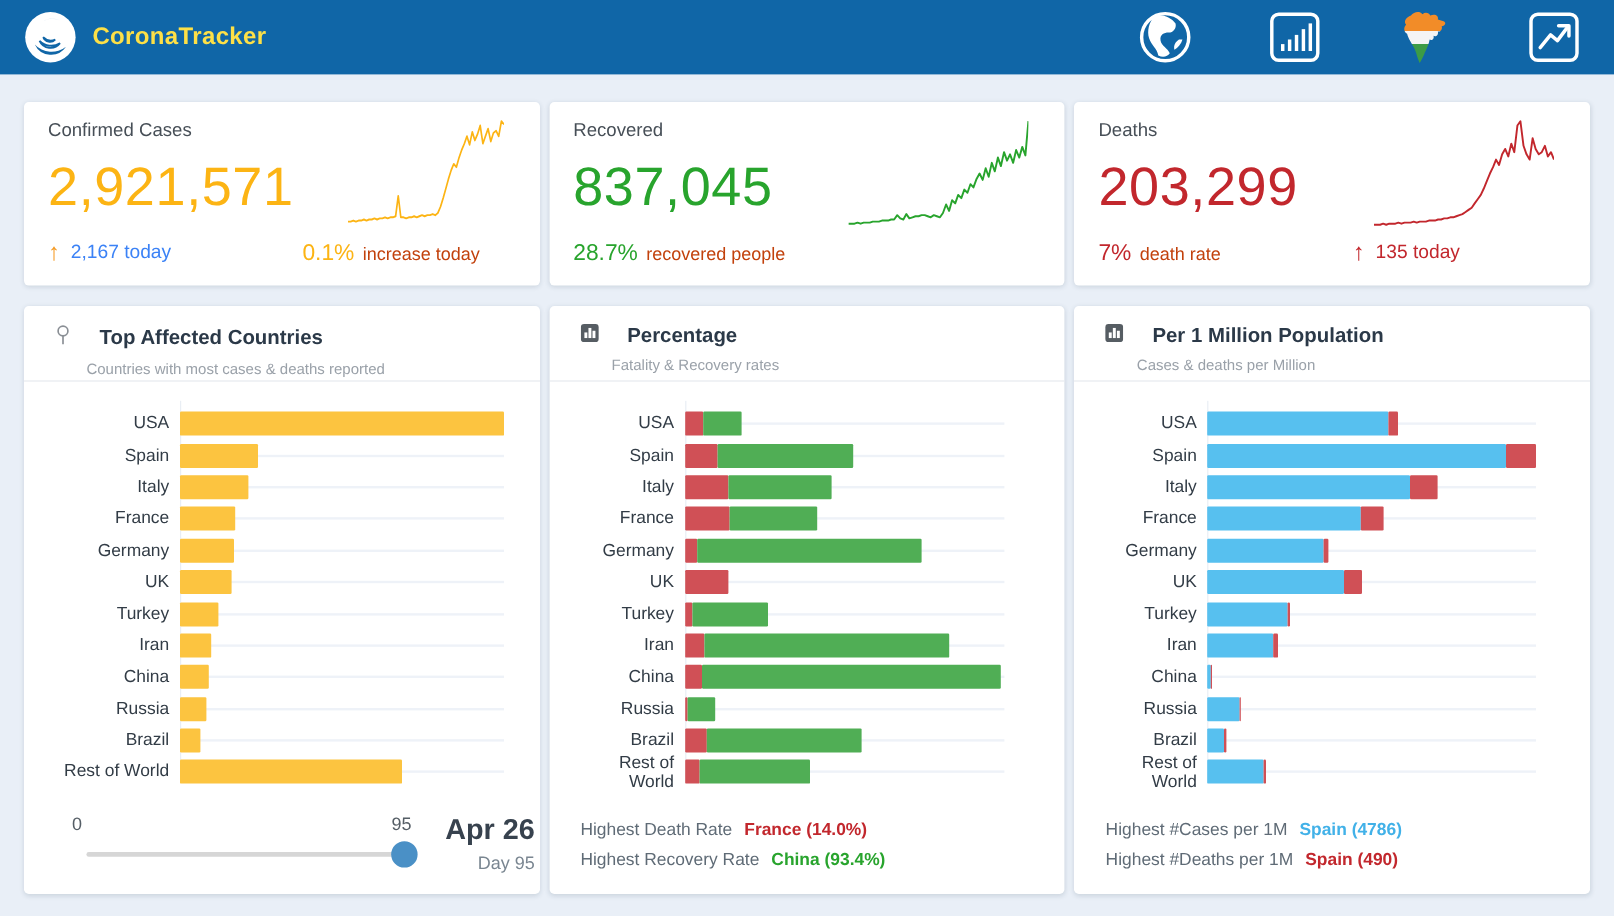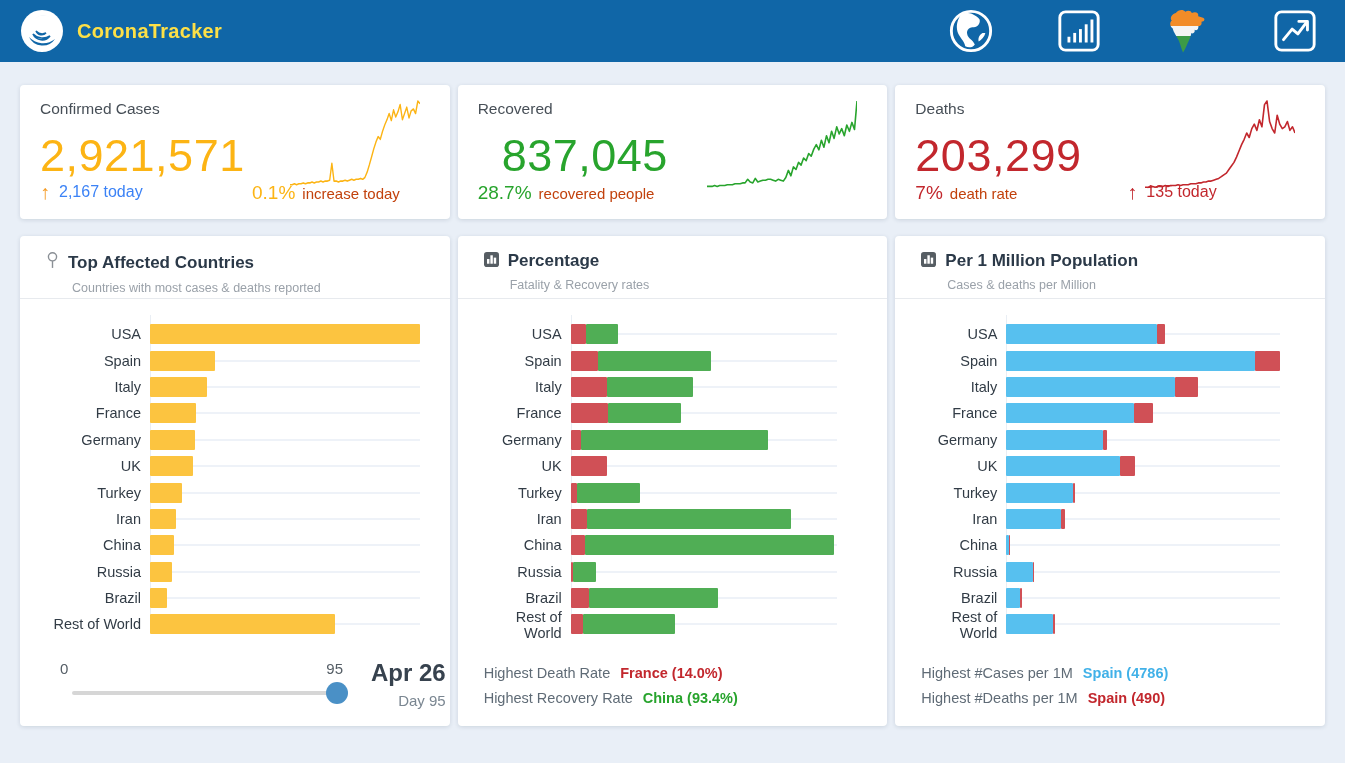--- a/index.html
+++ b/index.html
@@ -16,21 +16,21 @@
     display:flex; align-items:center;
     padding:0 26px 0 20px;
   }
   .logo { width:44px; height:44px; margin-right:13px; cursor:pointer; }
   .brand { color:#fde047; font-size:20px; font-weight:bold; letter-spacing:.3px; }
   .nav-icons { margin-left:auto; display:flex; align-items:center; gap:60px; }
   .nav-btn { background:none; border:none; padding:0; width:48px; height:48px; cursor:pointer; display:flex; align-items:center; justify-content:center; }
   
   .stats-row { display:flex; gap:8px; padding:23px 20px 0 20px; }
   .stat-card {
-    flex:1; height:134px; position:relative;
+    flex:1; height:153px; position:relative;
     background:#fff; border-radius:4px;
     box-shadow:0 1px 4px rgba(21,48,74,.14);
     padding:15px 20px;
   }
   .stat-title { font-size:15.5px; color:#474f57; }
   .stat-value { font-size:45px; font-weight:400; letter-spacing:.5px; margin-top:12px; }
   .spark { position:absolute; top:12px; right:30px; width:150px; height:96px; }
   .stat-card:nth-child(1) .spark { width:130px; }
   .stat-bottom { position:absolute; left:20px; right:20px; bottom:13px; height:24px; font-size:15px; }
   .stat-item { position:absolute; top:0; white-space:nowrap; display:flex; align-items:center; }
@@ -40,21 +40,21 @@
   .stat-plain  { font-size:16px; }
   .stat-label { color:#c2410c; font-size:15px; }
   
   .charts-row { display:flex; gap:8px; padding:17px 20px 18px 20px; }
   .chart-card {
     flex:1; height:490px; position:relative;
     background:#fff; border-radius:4px;
     box-shadow:0 1px 4px rgba(21,48,74,.14);
   }
   .chart-header { padding:15px 20px 0 26px; height:63px; border-bottom:1px solid #e7eaee; }
-  .chart-title-row { display:flex; align-items:center; gap:9px; }
+  .chart-title-row { display:flex; align-items:center; gap:24px; }
   .chart-title { font-size:17px; font-weight:bold; color:#2b3948; }
   .chart-subtitle { font-size:12.5px; color:#9aa1a9; margin:7px 0 0 26px; }
   .chart-body { position:relative; padding-top:22px; padding-left:20px; }
   .axis-line { position:absolute; top:16px; width:1px; height:318px; background:#e9eef4; }
   .bar-row { display:flex; align-items:center; height:26.4px; }
   .bar-label { text-align:right; padding-right:9px; font-size:14.5px; color:#323c46; flex-shrink:0; }
   .bar-track { flex:1; position:relative; height:20px; }
   .bar-track::before { content:""; position:absolute; left:0; right:0; top:9px; height:2px; background:#eef2f8; }
   .bar-seg { position:absolute; top:0; height:20px; border-radius:1px; }
   
@@ -143,21 +143,21 @@
             <span class="stat-plain" style="color: #3b82f6;">2,167 today</span>
           </div>
           <div class="stat-item right">
             <span class="stat-strong" style="color: rgb(252, 180, 20);">0.1%</span>
             <span class="stat-label">increase today</span>
           </div>
         </div>
       </div>
       <div class="stat-card">
         <div class="stat-title">Recovered</div>
-        <div class="stat-value" style="color: rgb(40, 164, 45); margin-left: 24px;">837,045</div>
+        <div class="stat-value" style="color: rgb(40, 164, 45);">837,045</div>
         <div class="spark"><svg viewBox="0 0 150 96" preserveAspectRatio="none" width="100%" height="100%">
             <polyline points="0.0,89.4 2.5,89.4 5.1,89.4 7.6,88.5 10.2,89.4 12.7,88.5 15.3,88.5 17.8,88.5 20.3,87.7 22.9,87.7 25.4,87.7 28.0,86.8 30.5,86.8 33.1,86.8 35.6,85.9 38.1,85.9 40.7,82.3 43.2,85.0 45.8,85.9 48.3,81.4 50.8,85.0 53.4,84.1 55.9,83.2 58.5,83.2 61.0,82.3 63.6,82.3 66.1,83.2 68.6,84.1 71.2,82.3 73.7,83.2 76.3,84.1 78.8,80.5 81.4,73.4 83.9,78.8 86.4,69.9 89.0,72.5 91.5,65.4 94.1,68.1 96.6,61.0 99.2,63.6 101.7,56.5 104.2,59.2 106.8,52.1 109.3,47.6 111.9,52.9 114.4,43.2 116.9,50.3 119.5,38.7 122.0,45.8 124.6,34.3 127.1,41.4 129.7,29.8 132.2,36.9 134.7,31.6 137.3,38.7 139.8,28.0 142.4,34.3 144.9,25.4 147.5,32.5 150.0,4.0" fill="none" stroke="#28a42d" stroke-width="1.6" stroke-linejoin="round"></polyline>
           </svg></div>
         <div class="stat-bottom">
           <div class="stat-item left">
             <span class="stat-strong" style="color: rgb(40, 164, 45);">28.7%</span>
             <span class="stat-label">recovered people</span>
           </div>
         </div>
       </div>

